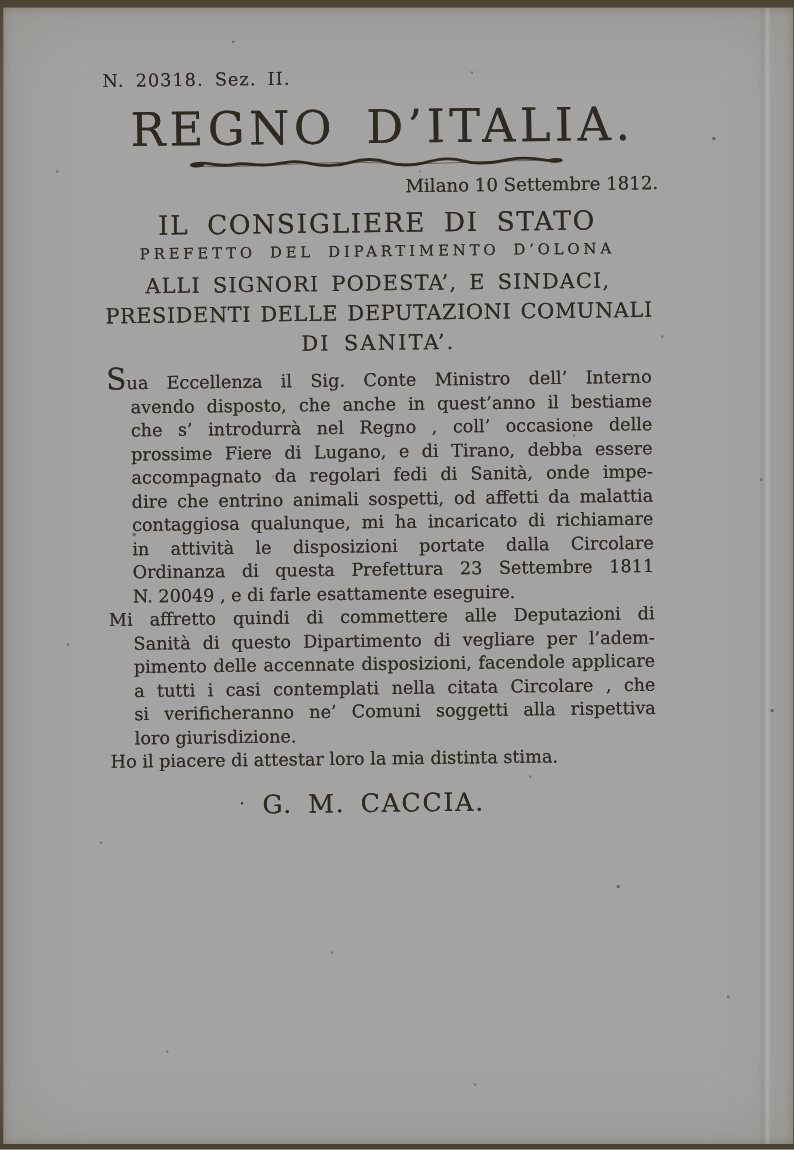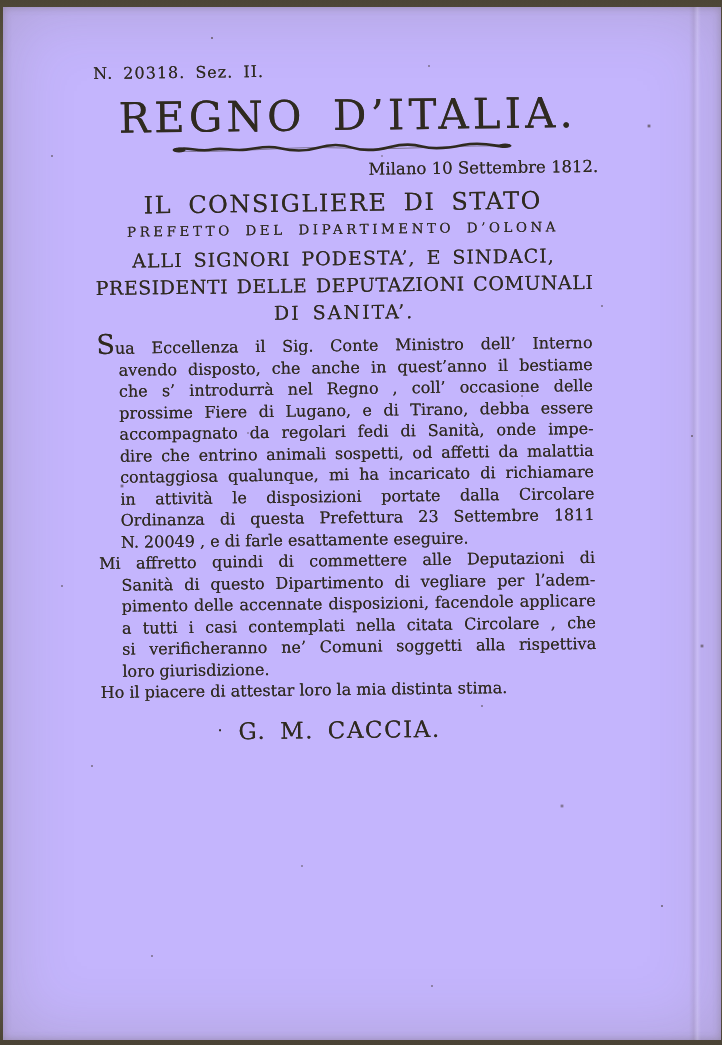--- a/index.html
+++ b/index.html
@@ -11,21 +11,21 @@
     font-family:"DejaVu Serif", serif;
   }
   .paper {
     position:absolute; top:7px; left:3px; right:1px; bottom:5px;
     background:
       radial-gradient(150px 120px at 2% 41%, rgba(193,164,96,0.33), rgba(193,164,96,0) 70%),
       radial-gradient(90px 70px at 1% 46%, rgba(180,148,80,0.25), rgba(180,148,80,0) 70%),
       radial-gradient(420px 260px at 78% 6%, rgba(255,255,255,0.28), rgba(255,255,255,0) 75%),
       radial-gradient(600px 420px at 45% 42%, rgba(255,255,255,0.14), rgba(255,255,255,0) 100%),
       linear-gradient(180deg,#dcd7c8 0%,#e7e4d8 22%,#e8e5da 55%,#ded9c8 82%,#d6d1bе 100%);
-    background-color:#c4b5fd;
+    background-color:#a3a3a3;
     box-shadow: inset 0 0 70px rgba(95,85,60,0.22), inset 0 0 9px rgba(75,65,45,0.30);
   }
   .fold {
     position:absolute; top:0; bottom:0; right:20px; width:12px;
     background:linear-gradient(90deg, rgba(90,80,60,0) 0%, rgba(90,80,60,0.10) 40%, rgba(255,255,255,0.16) 70%, rgba(90,80,60,0) 100%);
   }
   .specks {
     position:absolute; top:0; left:0; width:2px; height:2px; background:transparent;
     box-shadow:
       208px 30px 0 0 rgba(55,45,30,0.50), 425px 58px 0 0 rgba(55,45,30,0.38),

